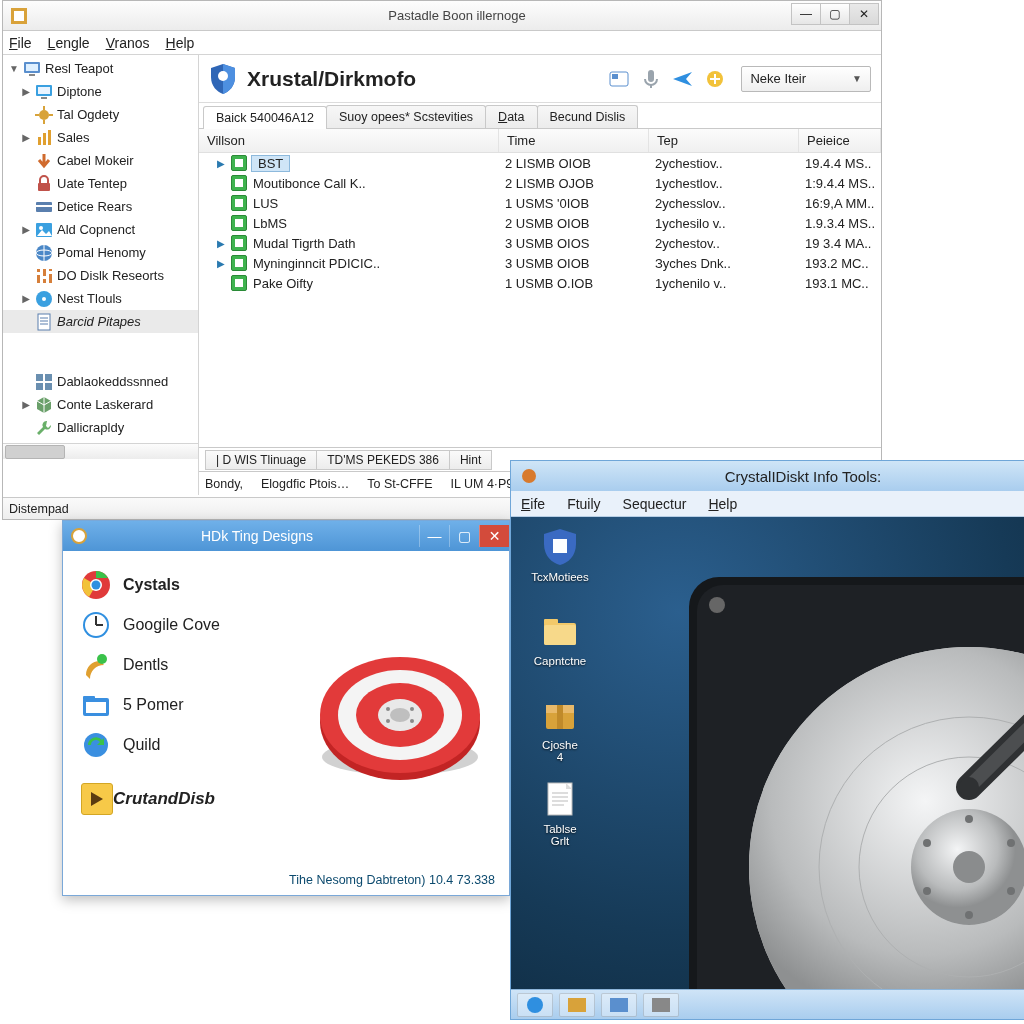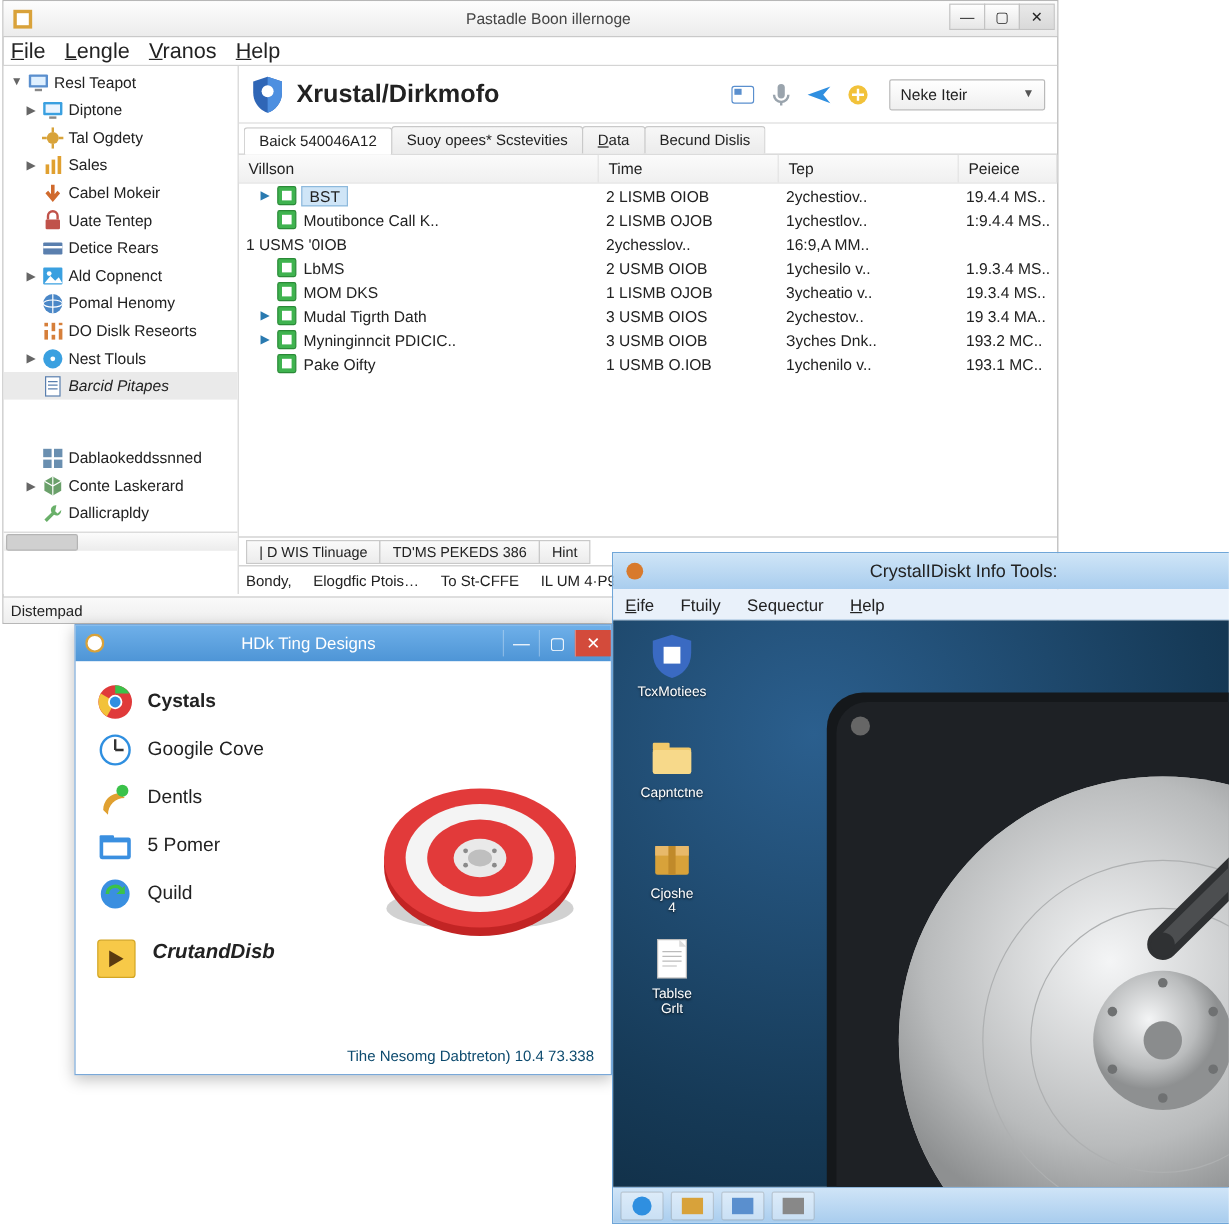--- a/index.html
+++ b/index.html
@@ -6,21 +6,21 @@
   body { width: 1024px; height: 1024px; background: #fff; position: relative; overflow: hidden; font-size: 13px; color: #222; }
 
   
   .win1 { position: absolute; left: 2px; top: 0; width: 880px; height: 520px; border: 1px solid #b7b7b7; background: #fff; }
   .win1 .titlebar { height: 30px; background: linear-gradient(#fdfdfd,#ececec); border-bottom: 1px solid #c9c9c9; position: relative; display: flex; align-items: center; }
   .win1 .titlebar .tb-icon { width: 16px; height: 16px; margin: 0 6px 0 8px; }
   .win1 .titlebar .tb-title { flex: 1; text-align: center; font-size: 13px; color: #444; }
   .win1 .winbtns { position: absolute; right: 2px; top: 2px; display: flex; }
   .winbtn { width: 30px; height: 22px; border: 1px solid #c3c3c3; background: linear-gradient(#fefefe,#e6e6e6); margin-left: -1px; display: flex; align-items: center; justify-content: center; font-size: 12px; }
   .winbtn.close { background: linear-gradient(#e9e9e9,#d9d9d9); }
-  .win1 .menubar { height: 24px; border-bottom: 1px solid #d4d4d4; display: flex; align-items: center; padding-left: 6px; gap: 16px; font-size: 18px; }
+  .win1 .menubar { height: 24px; border-bottom: 1px solid #d4d4d4; display: flex; align-items: center; padding-left: 6px; gap: 16px; font-size: 14px; }
   .menubar .mitem u { text-decoration: underline; }
 
   .win1 .body { display: flex; height: calc(100% - 30px - 24px - 24px); }
   .win1 .tree { width: 196px; border-right: 1px solid #d4d4d4; overflow: hidden; background:#fff; padding-top:2px;}
   .tree .node { display: flex; align-items: center; height: 23px; padding-left: 6px; gap: 4px; font-size: 13px; white-space: nowrap; }
   .tree .node .arrow { width: 10px; display:inline-block; color:#666; font-size:10px; text-align:center;}
   .tree .node .ticon { width: 18px; height: 18px; display:inline-flex; align-items:center; justify-content:center;}
   .tree .node.root { font-weight: 500; }
   .tree .node.sel { background: #eaeaea; }
   .tree .trackbar { border-top: 1px solid #d4d4d4; height: 16px; background: linear-gradient(#fcfcfc,#ececec); margin-top:4px;}
@@ -65,21 +65,21 @@
   .win2 .titlebar2 { height: 30px; background: linear-gradient(#6fb0e9,#4e95d6); display: flex; align-items: center; padding-left: 8px; color:#fff; font-size:14px;}
   .titlebar2 .tb-icon2{ width:16px; height:16px; margin-right:8px;}
   .titlebar2 .spacer{flex:1; text-align:center;}
   .titlebar2 .w2btns{display:flex;}
   .w2btn{ width:30px; height:22px; border-left:1px solid rgba(255,255,255,.3); display:flex; align-items:center; justify-content:center; color:#fff;}
   .w2btn.close{ background:#d34b3b;}
   .win2 .content2{ padding:14px 18px 6px 18px; position:relative; height:calc(100% - 30px);}
   .applist .app{ display:flex; align-items:center; height:40px; gap:12px; font-size:16px;}
   .applist .app .aicon{ width:30px; height:30px;}
   .applist .app.first .label{ font-weight:bold;}
-  .cdbox { margin-top:18px; display:flex; gap:14px;}
+  .cdbox { margin-top:18px; display:flex; align-items:center; gap:0;}
   .cdbox .arrowbtn{ width:32px; height:32px; background:#f7c948; border:1px solid #d3a624; display:flex; align-items:center; justify-content:center; border-radius:3px;}
   .cdbox .cdlabel{ font-weight:bold; font-style:italic; font-size:17px;}
   .redDisc{ position:absolute; right:24px; top:86px; width:170px; height:170px;}
   .win2 .footer2{ position:absolute; bottom:8px; right:14px; font-size:12.5px; color:#0c4a6e;}
 
   
   .win3 { position:absolute; left:510px; top:460px; width:560px; height:560px; border:1px solid #6fa6d8;}
   .win3 .titlebar3{ height:30px; background:linear-gradient(#cfe5f7,#a9cdee); display:flex; align-items:center; padding:0 10px; font-size:14px;}
   .titlebar3 .tb-icon3{ width:16px; height:16px; margin-right:10px;}
   .titlebar3 .t3title{flex:1; text-align:center; font-size:15px;}
@@ -360,43 +360,38 @@
             <div class="c0">
               <span class="ra"></span>
               <span class="ricon"></span>
               <span class="namebox">Moutibonce Call K..</span>
             </div>
             <div class="c1">2 LISMB OJOB</div>
             <div class="c2">1ychestlov..</div>
             <div class="c3">1:9.4.4 MS..</div>
           </div>
           <div class="row">
+            <div class="c0">
+              <span class="ra"></span>
+              <span class="ricon"></span>
+              <span class="namebox">LUS</span>
+            </div>
             <div class="c1">1 USMS '0IOB</div>
             <div class="c2">2ychesslov..</div>
             <div class="c3">16:9,A MM..</div>
           </div>
           <div class="row">
             <div class="c0">
               <span class="ra"></span>
               <span class="ricon"></span>
               <span class="namebox">LbMS</span>
             </div>
             <div class="c1">2 USMB OIOB</div>
             <div class="c2">1ychesilo v..</div>
             <div class="c3">1.9.3.4 MS..</div>
-          </div>
-          <div class="row">
-            <div class="c0">
-              <span class="ra"></span>
-              <span class="ricon"></span>
-              <span class="namebox">MOM DKS</span>
-            </div>
-            <div class="c1">1 LISMB OJOB</div>
-            <div class="c2">3ycheatio v..</div>
-            <div class="c3">19.3.4 MS..</div>
           </div>
           <div class="row">
             <div class="c0">
               <span class="ra">▶</span>
               <span class="ricon"></span>
               <span class="namebox">Мudal Tigrth Dath</span>
             </div>
             <div class="c1">3 USMB OIOS</div>
             <div class="c2">2ychestov..</div>
             <div class="c3">19 3.4 MA..</div>

